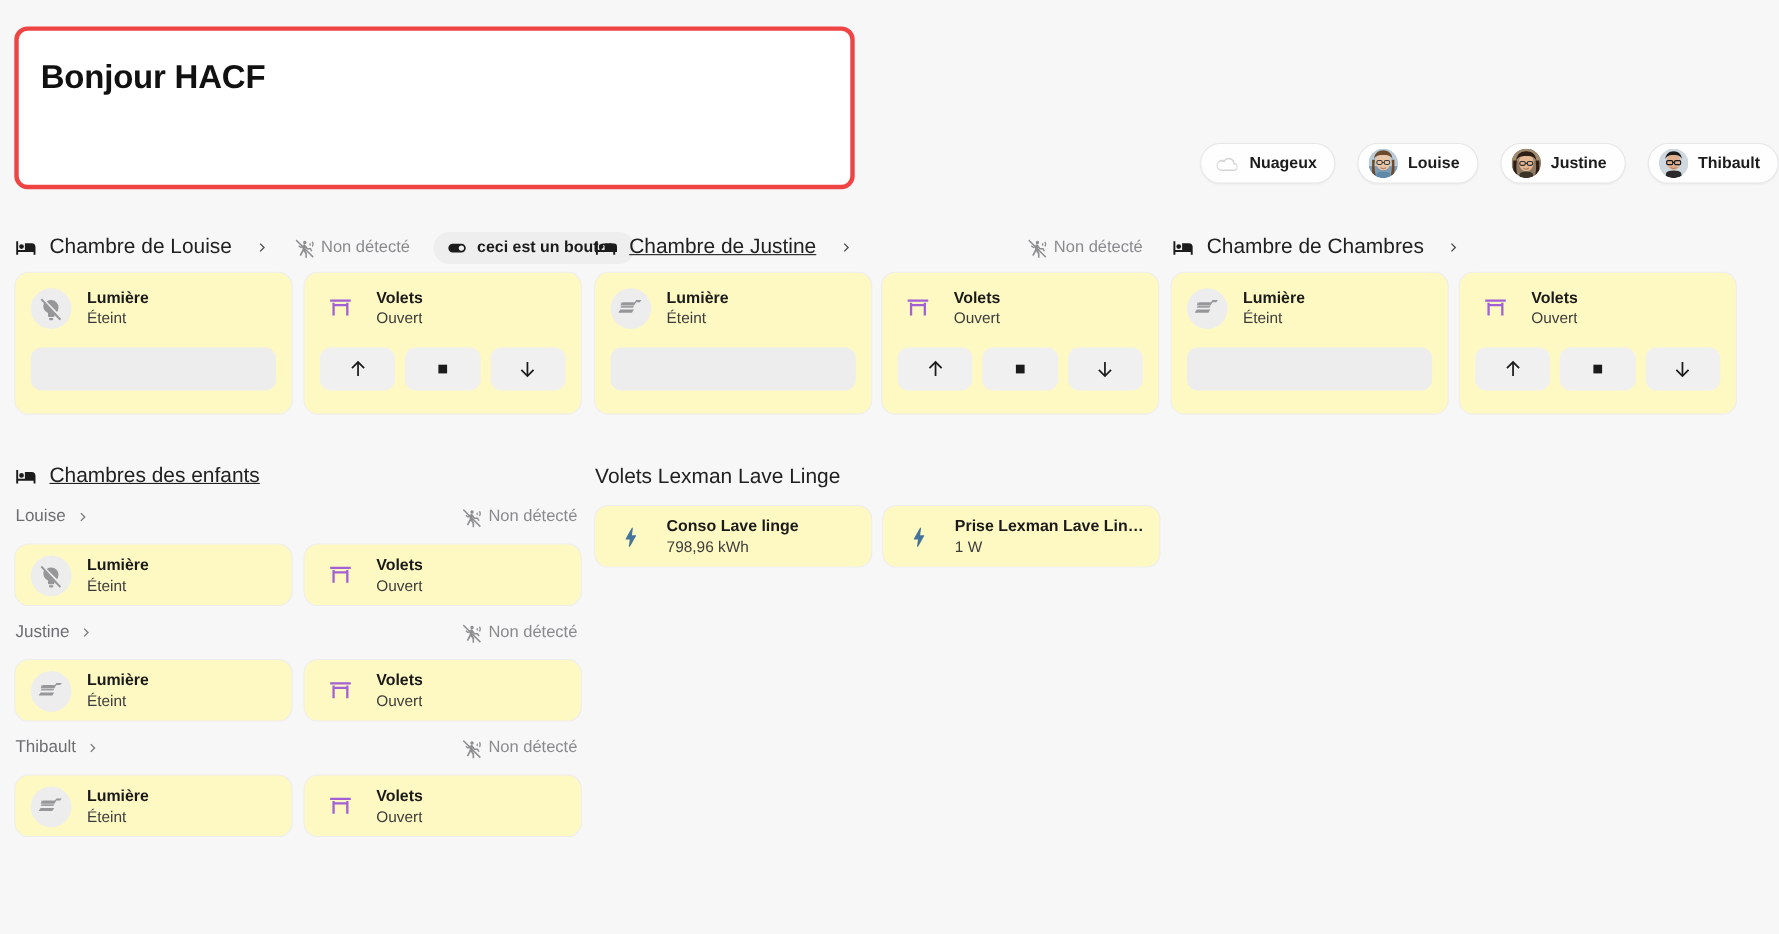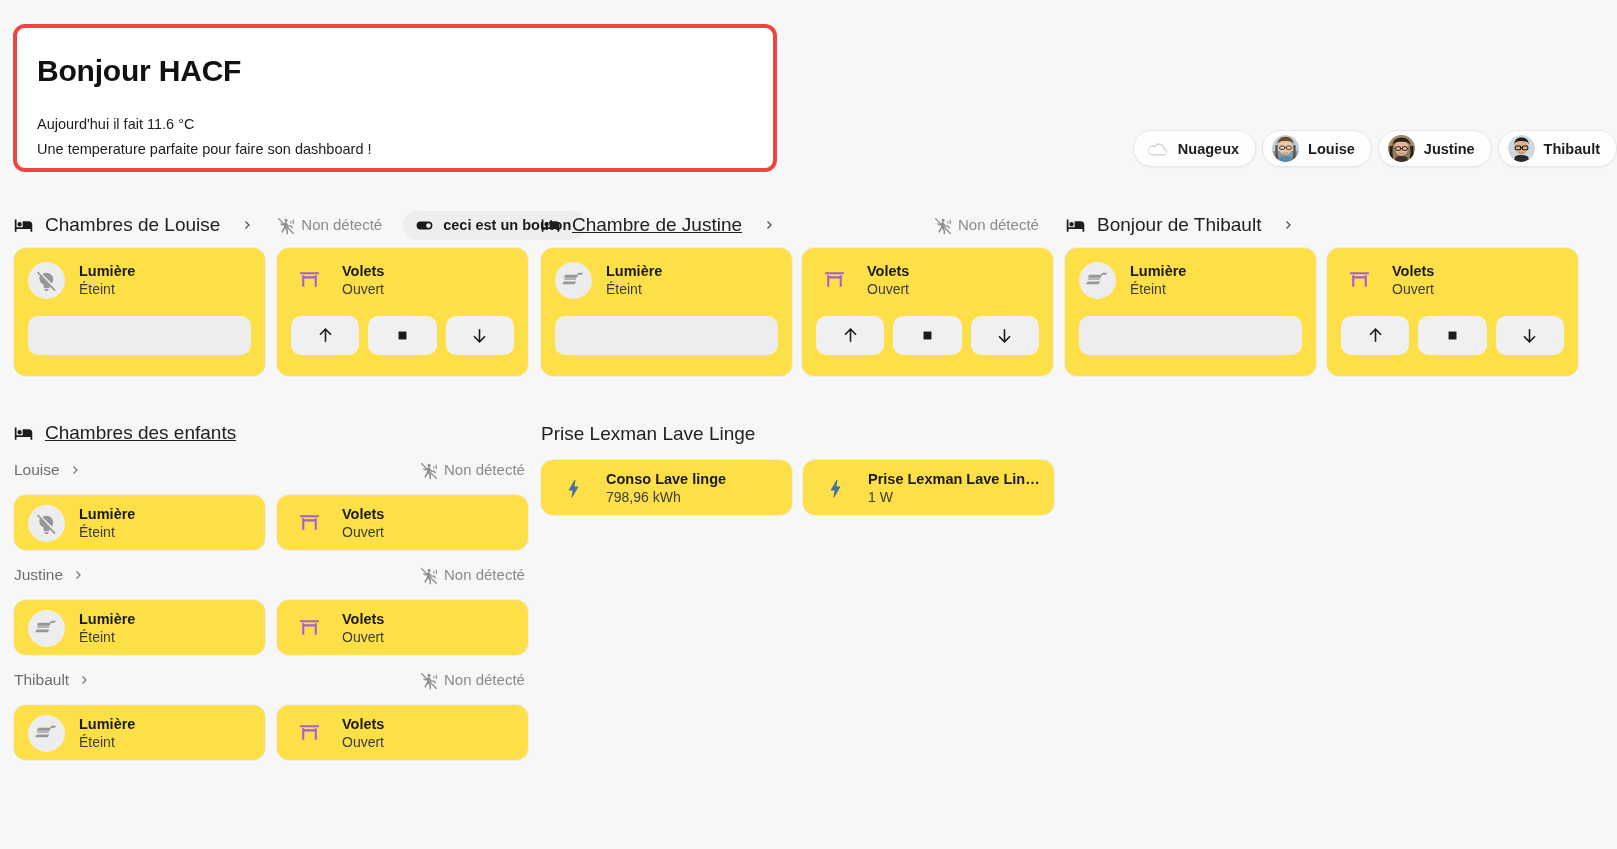--- a/index.html
+++ b/index.html
@@ -26,21 +26,21 @@
     color: #111; line-height: 1.1;
   }
   .greeting-line {
     font-size: 14.5px; color: #1c1c1c; line-height: 25px;
   }
   .greeting-lines { margin-top: 25px; }
 
   
   .chips-row {
     position: absolute; right: 0px; top: 130px;
-    display: flex; align-items: flex-end; gap: 6px;
+    display: flex; align-items: flex-end; gap: 20px;
     white-space: nowrap;
   }
   .chip {
     display: flex; align-items: center; gap: 9px;
     height: 37px; padding: 0 16px 0 9px;
     background: #fefefe;
     border: 1px solid #e7e7e9;
     border-radius: 19px;
     font-size: 14.5px; font-weight: bold; color: #1c1c1c;
     box-shadow: 0 1px 2px rgba(0,0,0,.05);
@@ -83,21 +83,21 @@
     font-size: 14.5px; font-weight: bold; color: #1b1b1b;
     border: none; cursor: pointer;
     font-family: "Liberation Sans", sans-serif;
   }
   .toggle-icon { width: 19px; height: 19px; flex: 0 0 auto; }
   .toggle-icon svg { display: block; width: 100%; height: 100%; fill: #1b1b1b; }
 
   
   .tile {
     position: absolute;
-    background: #fde047;
+    background: #fef9c3;
     border: 1px solid #ededee;
     border-radius: 13px;
     padding: 14px 14px 14px 14px;
   }
   .tile-head { display: flex; align-items: center; gap: 14px; }
   .icon-circle {
     width: 37px; height: 37px; border-radius: 50%;
     background: #ededee; flex: 0 0 auto;
     display: flex; align-items: center; justify-content: center;
   }
@@ -149,24 +149,20 @@
     position: absolute; font-size: 19px; color: #212121;
   }
 </style>
 </head>
 <body>
 
 <div class="page">
 
   <div class="greeting-card">
     <div class="greeting-title">Bonjour HACF</div>
-    <div class="greeting-lines">
-      <div class="greeting-line">Aujourd'hui il fait 11.6 °C</div>
-      <div class="greeting-line">Une temperature parfaite pour faire son dashboard !</div>
-    </div>
   </div>
 
   <div class="chips-row">
     <div class="chip weather">
       <span class="cloud-icon">
         <svg viewBox="0 0 24 24">
             <path d="M6.5 19A5.5 5.5 0 0 1 6.5 8c.6 0 1.2.1 1.7.3A6 6 0 0 1 19 11.2a4 4 0 0 1-.5 7.8H6.5zm0-1.5h12a2.5 2.5 0 0 0 .2-5l-1-.1-.1-1A4.5 4.5 0 0 0 9.3 9.6l-.4.9-.9-.3a4 4 0 1 0-1.5 7.3z"></path>
           </svg>
       </span>
       <span class="chip-label">Nuageux</span>
@@ -248,21 +244,21 @@
 
   <div class="top-headers">
 
     <div class="sec-head" style="left:13px;">
       <div class="head-title">
         <span class="bed-icon">
           <svg viewBox="0 0 24 24">
               <path d="M2 5h2v9h7V7h7a4 4 0 0 1 4 4v8h-2v-3H4v3H2V5zm5.5 3A2.5 2.5 0 1 1 5 10.5 2.5 2.5 0 0 1 7.5 8z"></path>
             </svg>
         </span>
-        <span>Chambres de Louise</span>
+        <span>Chambre de Louise</span>
         <span class="chevron">
           <svg viewBox="0 0 24 24">
               <polyline points="9,5 16,12 9,19"></polyline>
             </svg>
         </span>
       </div>
       <div class="badge-motion" style="margin-left:24px;">
         <span class="motion-icon">
           <svg viewBox="0 0 24 24">
               <path d="M13.5 5.5a2 2 0 1 1-2-2 2 2 0 0 1 2 2zM9.8 8.9 7 10.4l-2.1-1.7-1 1.3 2.9 2.3 2-1v2.4l-3.3 6.6 1.6.8 3-5.5 2 3.2V23h1.8v-5.3l-2.2-3.5.5-2.6 1.8 2.1h3.4l1.3 2.4 1.6-.8-1.9-3.4h-3.6l-2.4-3.2a2 2 0 0 0-2.6-.8zM20.6 4.1l-1.1 1.1a4.4 4.4 0 0 1 0 4.4l1.1 1.1a6 6 0 0 0 0-6.6zM17.7 6l-1.1 1.1a1.5 1.5 0 0 1 0 1.5l1.1 1.1a3 3 0 0 0 0-3.7zM2 2.3 1 3.5 20.5 23l1.2-1.2z"></path>
@@ -307,21 +303,21 @@
       </div>
     </div>
 
     <div class="sec-head" style="left:1065px;">
       <div class="head-title">
         <span class="bed-icon">
           <svg viewBox="0 0 24 24">
               <path d="M2 5h2v9h7V7h7a4 4 0 0 1 4 4v8h-2v-3H4v3H2V5zm5.5 3A2.5 2.5 0 1 1 5 10.5 2.5 2.5 0 0 1 7.5 8z"></path>
             </svg>
         </span>
-        <span>Bonjour de Thibault</span>
+        <span>Chambre de Chambres</span>
         <span class="chevron">
           <svg viewBox="0 0 24 24">
               <polyline points="9,5 16,12 9,19"></polyline>
             </svg>
         </span>
       </div>
     </div>
   </div>
 
   <div class="tile" style="left:13px; top:247px; width:253px; height:130px;">
@@ -620,21 +616,21 @@
             <path d="M3 4h18v2H3zM5 7h2v11H5zm12 0h2v11h-2zM7 8h10v2H7z"></path>
           </svg>
       </span>
       <div class="tile-texts">
         <div class="tile-name">Volets</div>
         <div class="tile-state">Ouvert</div>
       </div>
     </div>
   </div>
 
-  <div class="plain-head" style="left:541px; top:423px;">Prise Lexman Lave Linge</div>
+  <div class="plain-head" style="left:541px; top:423px;">Volets Lexman Lave Linge</div>
 
   <div class="tile" style="left:540px; top:459px; width:253px; height:57px; padding:10px 14px;">
     <div class="tile-head">
       <span class="icon-bare energy">
         <svg viewBox="0 0 24 24">
             <path d="M11 21h-1l1-7H7.5c-.58 0-.57-.32-.38-.66.19-.34.05-.08.07-.12C8.48 10.94 10.42 7.54 13 3h1l-1 7h3.5c.49 0 .56.33.47.51l-.07.15C12.96 17.55 11 21 11 21z"></path>
           </svg>
       </span>
       <div class="tile-texts">
         <div class="tile-name">Conso Lave linge</div>

